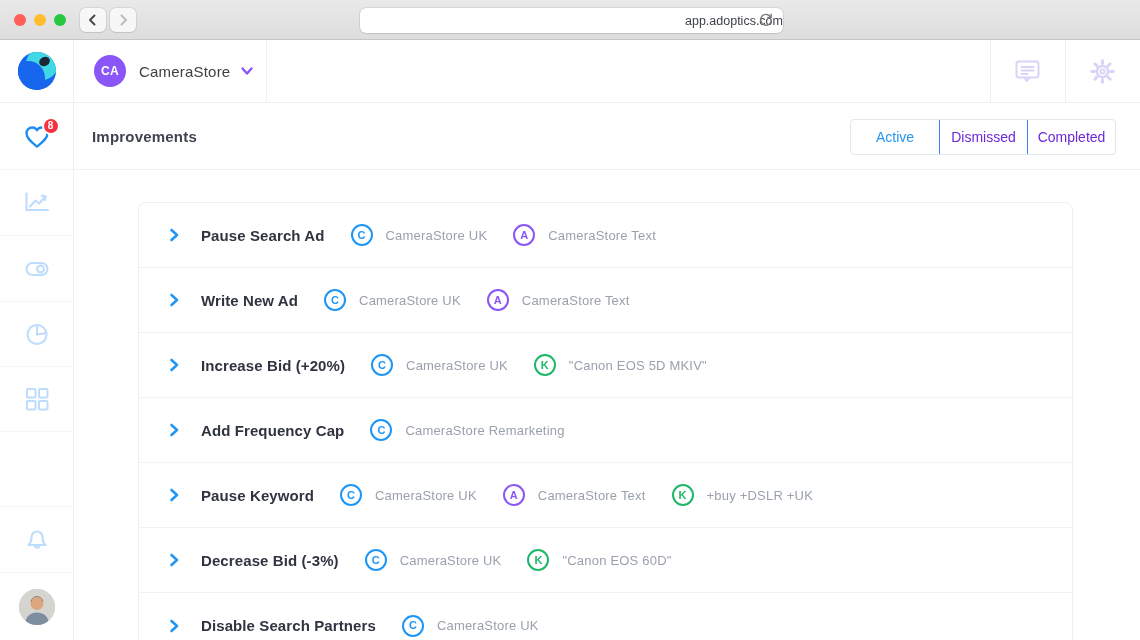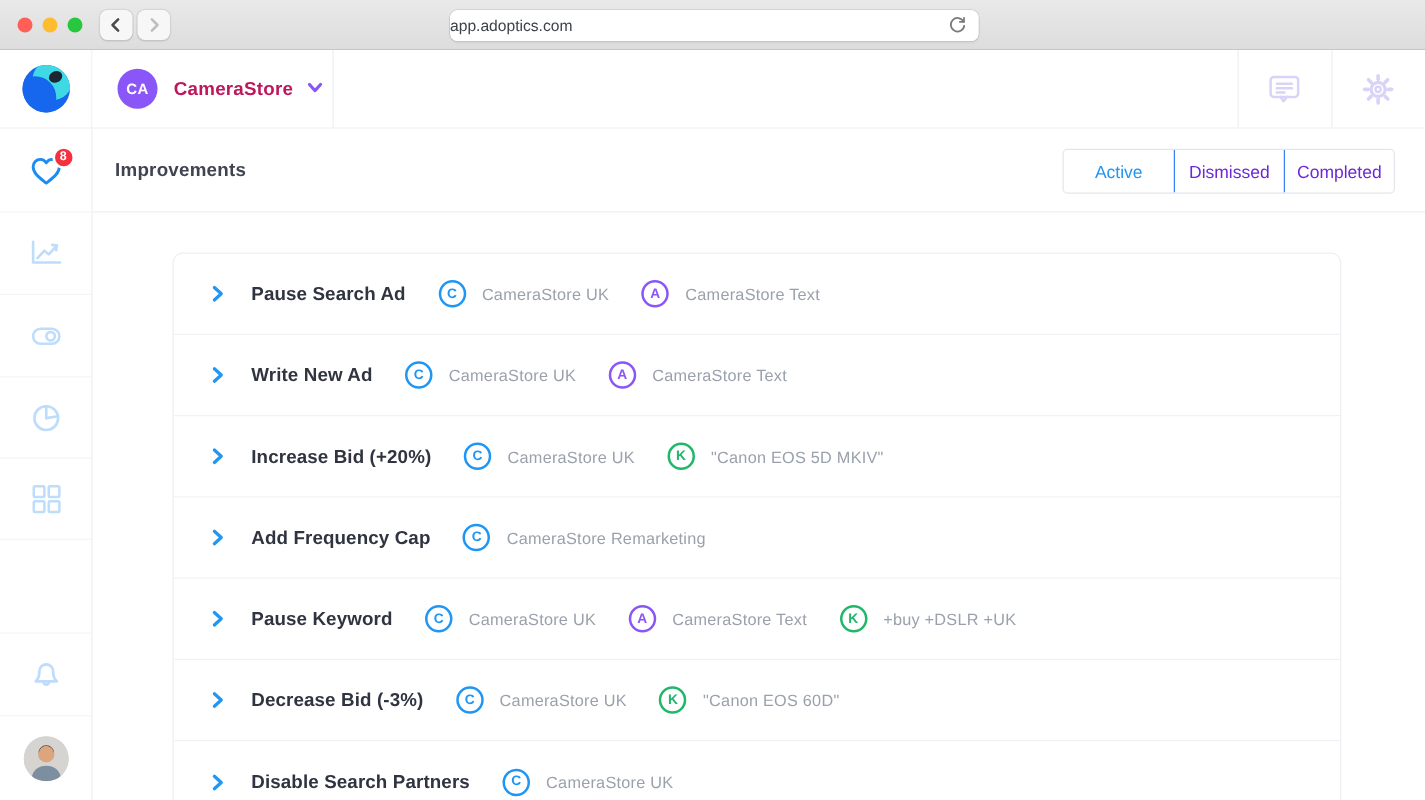--- a/index.html
+++ b/index.html
@@ -15,39 +15,39 @@
   .t-red { left:14px; background:#ff5f57; }
   .t-yellow { left:34px; background:#febc2e; }
   .t-green { left:54px; background:#29c73f; }
   .nav-btn { position:absolute; top:8px; width:26px; height:24px; border-radius:6px;
     background:#f7f7f7; box-shadow:0 0 0 1px rgba(0,0,0,.07), 0 1px 1px rgba(0,0,0,.05);
     display:flex; align-items:center; justify-content:center; }
   .nav-back { left:80px; }
   .nav-fwd { left:110px; }
   .url-bar { position:absolute; left:360px; top:8px; width:423px; height:25px; border-radius:6px;
     background:#ffffff; box-shadow:0 0 0 .5px rgba(0,0,0,.15), 0 1px 2px rgba(0,0,0,.06);
-    display:flex; align-items:center; justify-content:flex-start;
+    display:flex; align-items:center; justify-content:flex-end;
     font-size:12.5px; color:#3e4248; }
   .reload { position:absolute; right:9px; top:4px; }
   
   .logo-cell { position:absolute; left:0; top:40px; width:74px; height:63px; background:#fff;
     border-right:1px solid #eef0f4; border-bottom:1px solid #eef0f4; }
   .logo { position:absolute; left:18px; top:12px; width:38px; height:38px; border-radius:50%;
     background:#1766ee; overflow:hidden; }
   .logo-cyan { position:absolute; left:8px; top:-4px; width:32px; height:32px; border-radius:50%; background:#3fd9e6; }
   .logo-core { position:absolute; left:-7px; top:9px; width:34px; height:34px; border-radius:50%; background:#1766ee; }
   .logo-dot { position:absolute; right:6px; top:5px; width:11px; height:9px; border-radius:50%;
     background:#1d2733; transform:rotate(-25deg); }
   .app-header { position:absolute; left:74px; top:40px; width:1066px; height:63px;
     background:#fff; border-bottom:1px solid #eef0f4; }
   .app-header .vsep { position:absolute; top:0; bottom:0; width:1px; background:#eef0f4; }
   .account { position:absolute; left:20px; top:0; height:62px; display:flex; align-items:center; cursor:pointer; }
   .acct-avatar { width:32px; height:32px; border-radius:50%; background:#8a56f7; color:#fff;
     font-size:12px; font-weight:bold; display:flex; align-items:center; justify-content:center; letter-spacing:.3px; }
-  .acct-name { margin-left:13px; font-size:15px; color:#be185d; font-weight:bold; letter-spacing:.2px; }
+  .acct-name { margin-left:13px; font-size:15px; color:#404040; font-weight:normal; letter-spacing:.2px; }
   .acct-chev { margin-left:10px; margin-top:2px; }
   .hdr-icon { position:absolute; top:0; height:62px; width:75px; display:flex; align-items:center; justify-content:center; cursor:pointer; }
   .hdr-icon.chat { left:916px; }
   .hdr-icon.gear { left:991px; }
   
   .page-header { position:absolute; left:74px; top:103px; width:1066px; height:67px;
     background:#fff; border-bottom:1px solid #eef0f4; }
   .page-title { position:absolute; left:18px; top:0; height:66px; display:flex; align-items:center;
     font-size:15px; font-weight:bold; color:#3f4450; letter-spacing:.2px; }
   .tabs { position:absolute; right:24px; top:16px; height:36px; display:flex;

